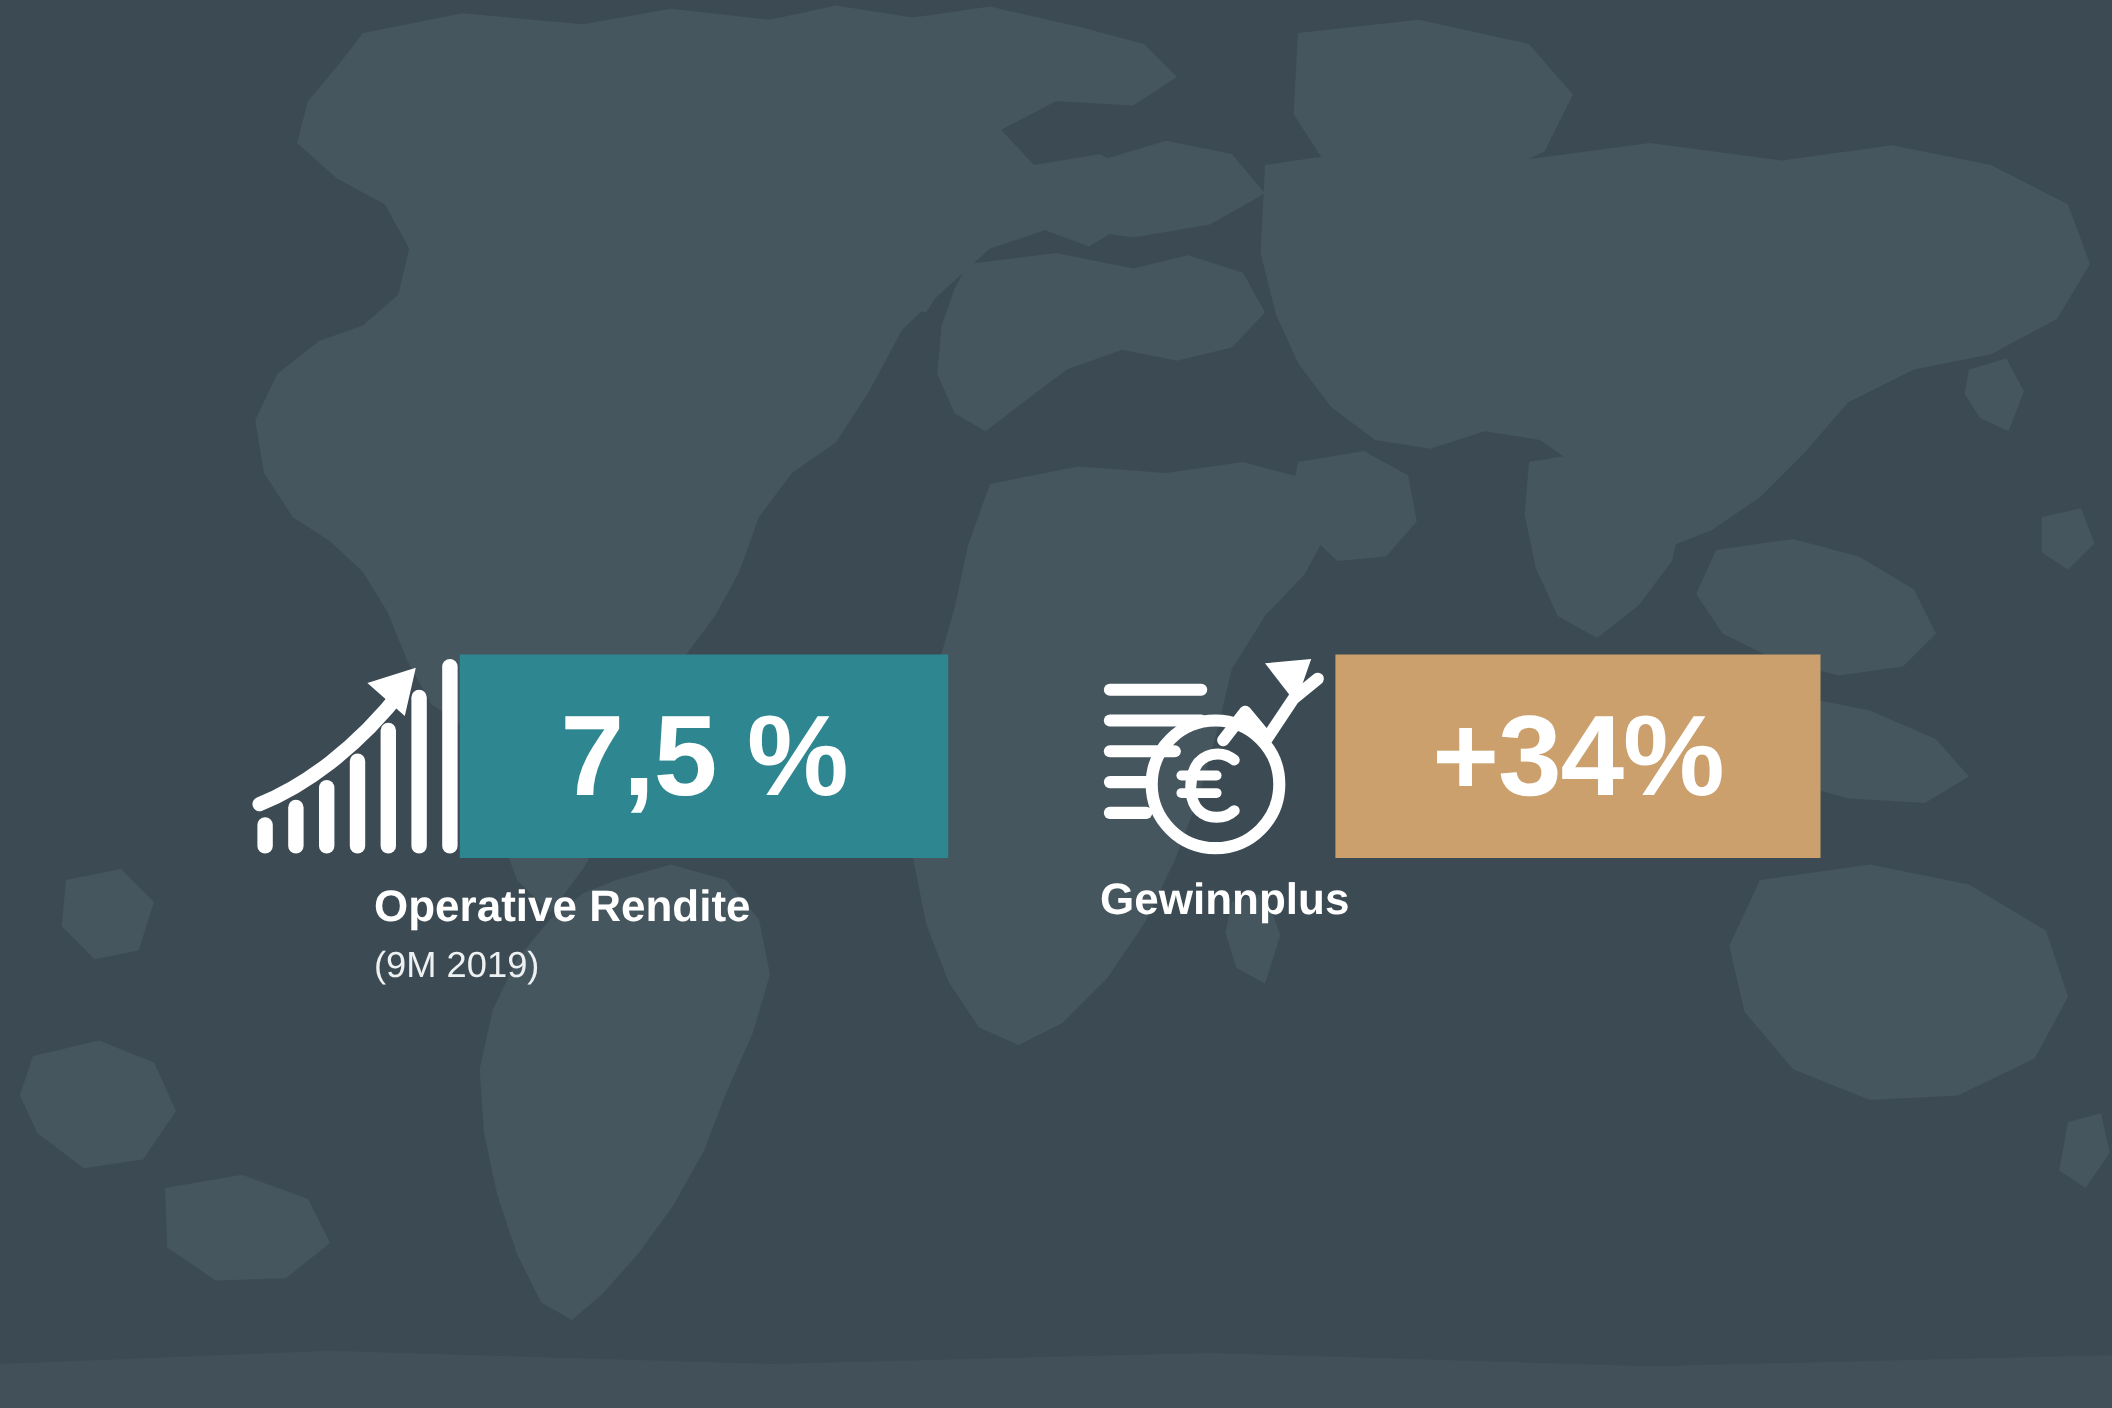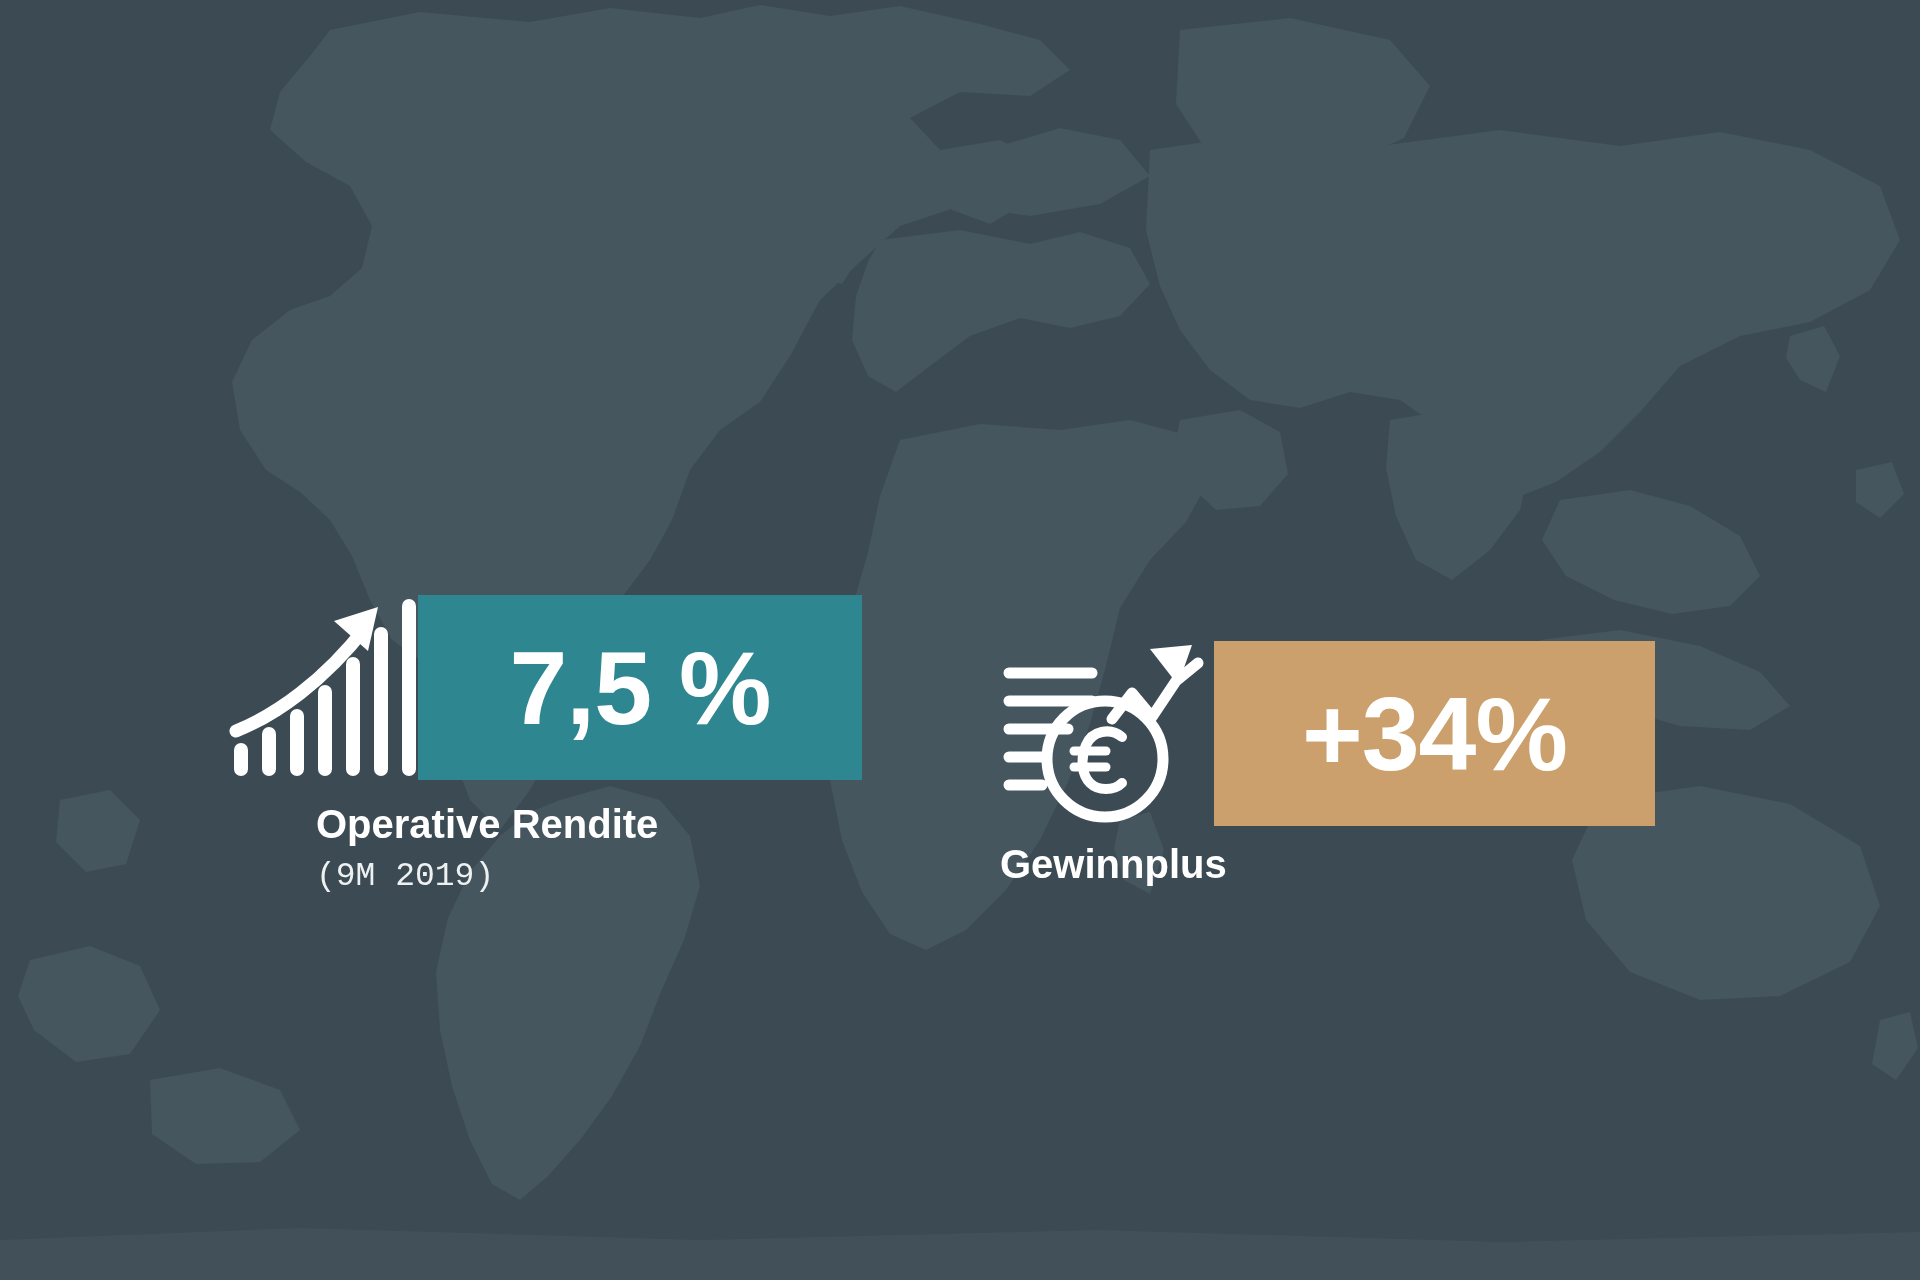--- a/index.html
+++ b/index.html
@@ -56,30 +56,29 @@
     font-size:40px;
     line-height:1.12;
     white-space:nowrap;
   }
   .kpi-sub {
     color:#eef1f2;
     font-weight:400;
     font-size:33px;
     line-height:1.12;
     white-space:nowrap;
-    font-family:Liberation Mono, monospace;
   }
 
   
   #kpi-rendite { left:228px; top:595px; }
   #kpi-rendite .kpi-box {
     width:444px;
     background:#2e8790;
   }
-  #kpi-rendite .kpi-texts { margin-left:88px; margin-top:22px; }
+  #kpi-rendite .kpi-texts { margin-left:112px; margin-top:22px; }
   #kpi-rendite .kpi-sub { margin-top:12px; }
 
   
   #kpi-gewinn { left:1000px; top:595px; }
   #kpi-gewinn .kpi-box {
     width:441px;
     background:#cba06c;
   }
   #kpi-gewinn .kpi-texts { margin-top:16px; }
   #kpi-gewinn .kpi-sub { margin-top:12px; }
@@ -203,21 +202,21 @@
           <path d="M122 96 C 110 86, 92 90, 86 104 C 80 118, 82 134, 90 142
                    C 98 150, 114 150, 122 142" stroke-width="10"></path>
           <line x1="74" y1="110" x2="106" y2="110" stroke-width="9"></line>
           <line x1="74" y1="126" x2="106" y2="126" stroke-width="9"></line>
 
           <polyline points="112,78 132,52 152,76 176,40 198,22" stroke-width="11" stroke-linejoin="round"></polyline>
         </g>
         <path d="M150 8 L192 4 L178 44 Z" fill="#ffffff"></path>
       </svg>
 
-      <div class="kpi-box" style="background: rgb(203, 160, 108); margin-top: 46px;">
+      <div class="kpi-box" style="background: rgb(203, 160, 108);">
         <span class="kpi-value" style="color: rgb(255, 255, 255);">+34%</span>
       </div>
     </div>
 
     <div class="kpi-texts">
       <div class="kpi-caption">Gewinnplus</div>
     </div>
   </div>
 
 </div>

